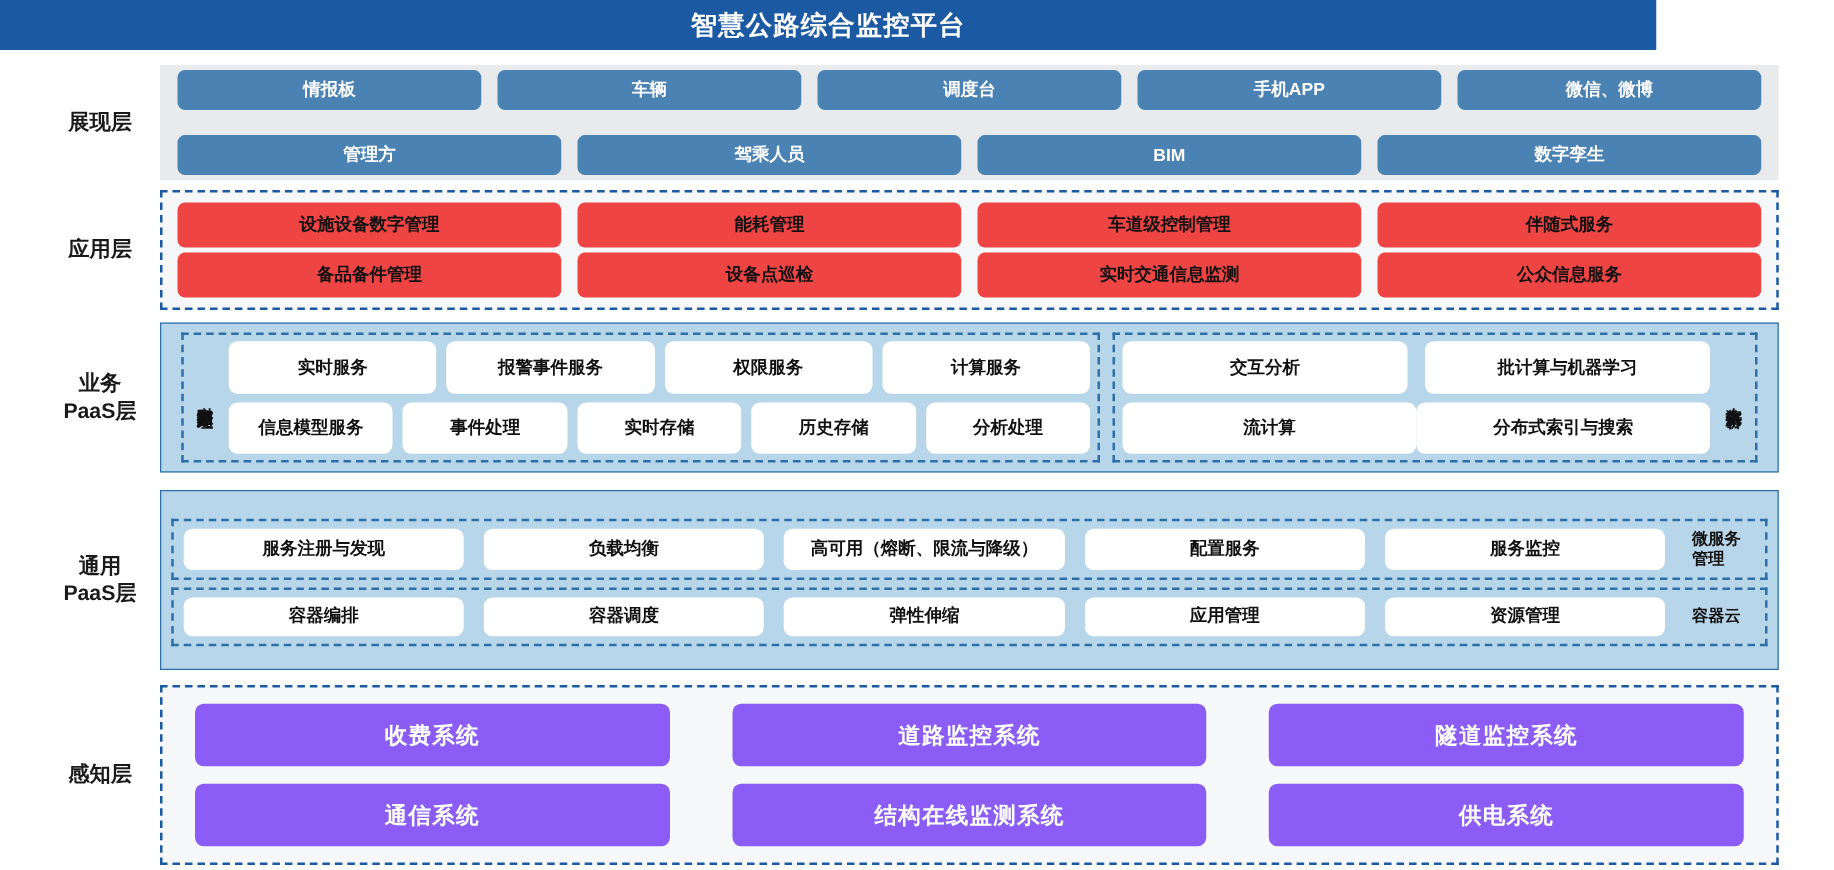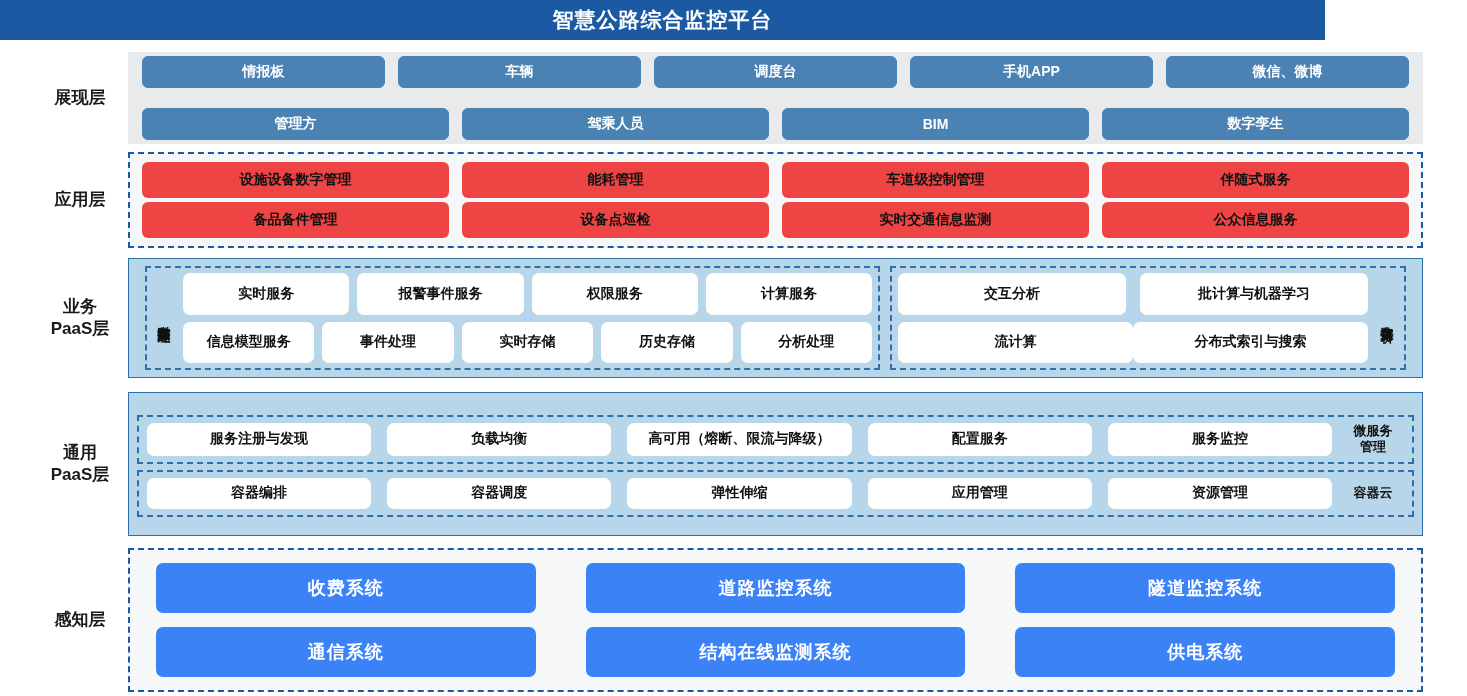--- a/index.html
+++ b/index.html
@@ -194,21 +194,21 @@
     flex: 1 1 auto;
     display: flex;
     gap: 16px;
   }
   .gpaas-right-label {
     flex: 0 0 62px;
     width: 62px;
     display: flex;
     align-items: center;
     justify-content: center;
-    text-align: center;
+    text-align: left;
     font-size: 13px;
     font-weight: bold;
     color: #111111;
     line-height: 1.25;
   }
 
   
   .sense-panel {
     background: #f5f7f8;
     border: 2px dashed #1b5aa3;
@@ -220,21 +220,21 @@
     justify-content: space-between;
     gap: 14px;
   }
   .sense-row {
     display: flex;
     gap: 50px;
     flex: 1 1 0;
   }
   .sense-box {
     flex: 1 1 0;
-    background: #3b82f6;
+    background: #8b5cf6;
     border-radius: 7px;
     color: #ffffff;
     font-size: 18px;
     font-weight: bold;
     display: flex;
     align-items: center;
     justify-content: center;
     letter-spacing: 1px;
   }
 </style>

